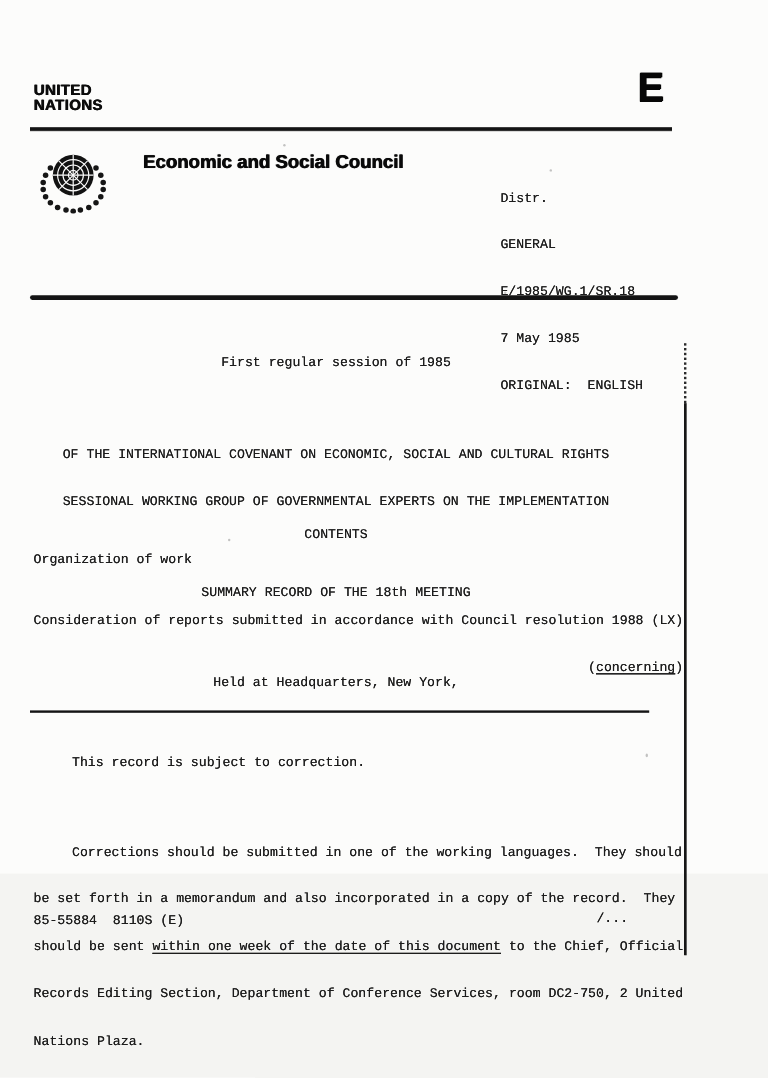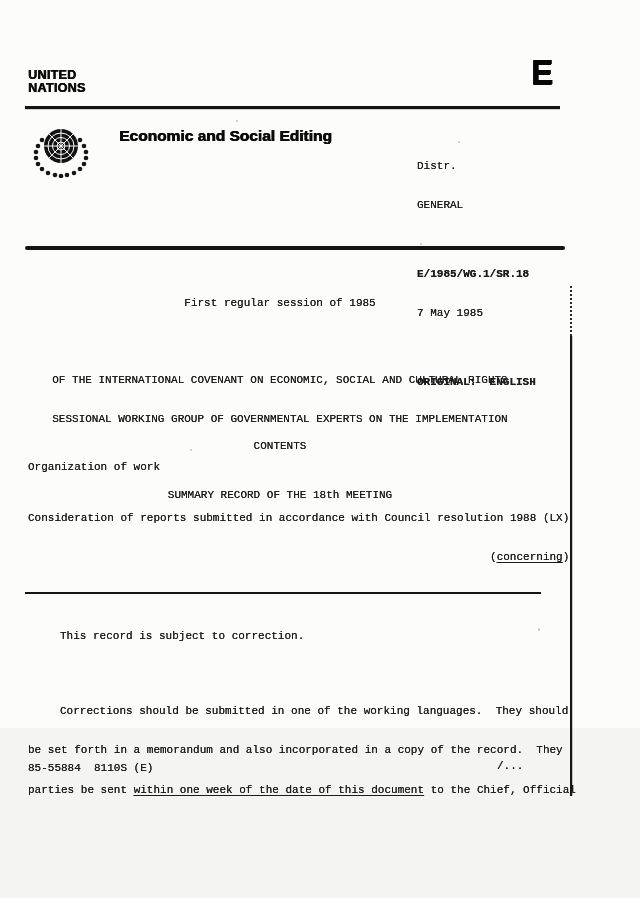--- a/index.html
+++ b/index.html
@@ -41,21 +41,21 @@
     text-shadow:.7px 0 0 #0a0a0a, 0 0 .6px rgba(0,0,0,.55);
   }
   
   .mono{
     font-family:"Liberation Mono", monospace;
     font-size:11px;line-height:13px;
     color:#1c1c1c;white-space:pre;
     text-shadow:0 0 .4px rgba(0,0,0,.85);
   }
   .masthead-right{position:absolute;left:417px;top:134px;}
-  .mt-gap{margin-top:30px;font-weight:bold;}
+  .mt-gap{margin-top:0;}
   .centerblock{position:absolute;left:28px;top:271px;width:504px;text-align:center;}
   .gap12{height:12px;} .gap11{height:11px;} .gap10{height:10px;}
   .chairman{position:absolute;left:133px;top:403px;}
   .chairman .lbl{text-decoration:underline;text-underline-offset:2px;}
   .chairman .val{padding-left:13px;}
   .contents-head{position:absolute;left:28px;top:440px;width:504px;text-align:center;}
   .orgwork{position:absolute;left:28px;top:461px;}
   .consider{position:absolute;left:28px;top:486px;text-align:right;}
   .u{text-decoration:underline;text-underline-offset:2px;}
   .notice{position:absolute;left:28px;top:604px;}
@@ -110,58 +110,61 @@
         <circle cx="31" cy="22" r="8.5"></circle>
         <circle cx="31" cy="22" r="13"></circle>
         <line x1="14" y1="22" x2="48" y2="22"></line>
         <line x1="31" y1="5" x2="31" y2="39"></line>
         <line x1="19" y1="10" x2="43" y2="34"></line>
         <line x1="43" y1="10" x2="19" y2="34"></line>
       </g>
     </svg>
   </div>
 
-  <h1 class="council">Economic and Social Editing</h1>
+  <h1 class="council">Economic and Social Council</h1>
 
   <div class="masthead-right mono">
     <div>Distr.</div>
     <div>GENERAL</div>
     <div class="mt-gap">E/1985/WG.1/SR.18</div>
     <div>7 May 1985</div>
     <div class="mt-gap">ORIGINAL:  ENGLISH</div>
   </div>
 
   <div class="rule rule2"></div>
 
   <div class="centerblock mono">
     <div>First regular session of 1985</div>
     <div class="gap12"></div>
     <div>OF THE INTERNATIONAL COVENANT ON ECONOMIC, SOCIAL AND CULTURAL RIGHTS</div>
     <div>SESSIONAL WORKING GROUP OF GOVERNMENTAL EXPERTS ON THE IMPLEMENTATION</div>
     <div class="gap11"></div>
     <div>SUMMARY RECORD OF THE 18th MEETING</div>
     <div class="gap10"></div>
+    <div>Held at Headquarters, New York,</div>
   </div>
 
 
   <div class="contents-head mono">CONTENTS</div>
   <div class="orgwork mono">Organization of work</div>
   <div class="consider mono">
     <div>Consideration of reports submitted in accordance with Council resolution 1988 (LX)</div>
     <div><span>(</span><span class="u">concerning</span><span>)</span></div>
   </div>
 
   <div class="rule rule3"></div>
 
   <div class="notice mono">
     <div class="line indent">This record is subject to correction.</div>
     <div class="pgap"></div>
     <div class="line indent">Corrections should be submitted in one of the working languages.  They should</div>
     <div class="line">be set forth in a memorandum and also incorporated in a copy of the record.  They</div>
-    <div class="line"><span>parties be sent </span><span class="u">within one week of the date of this document</span><span> to the Chief, Official</span></div>
+    <div class="line"><span>should be sent </span><span class="u">within one week of the date of this document</span><span> to the Chief, Official</span></div>
+    <div class="line">Records Editing Section, Department of Conference Services, room DC2-750, 2 United</div>
+    <div class="line">Nations Plaza.</div>
     
     
     
     
   </div>
 
   <div class="jobnum mono">85-55884  8110S (E)</div>
   <div class="contmark mono">/...</div>
 
   <div class="artifact-dashed"></div>

